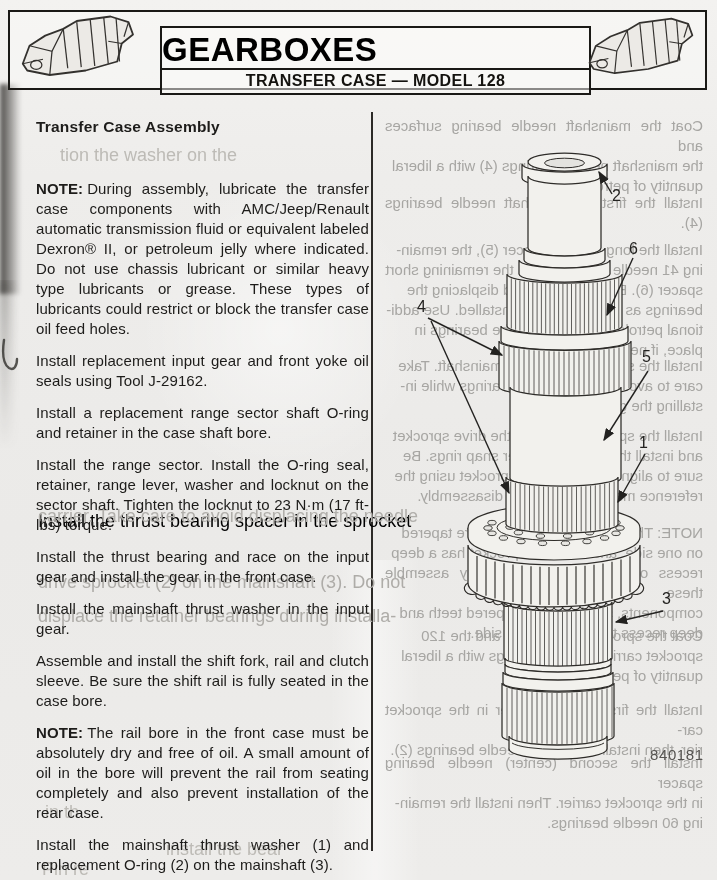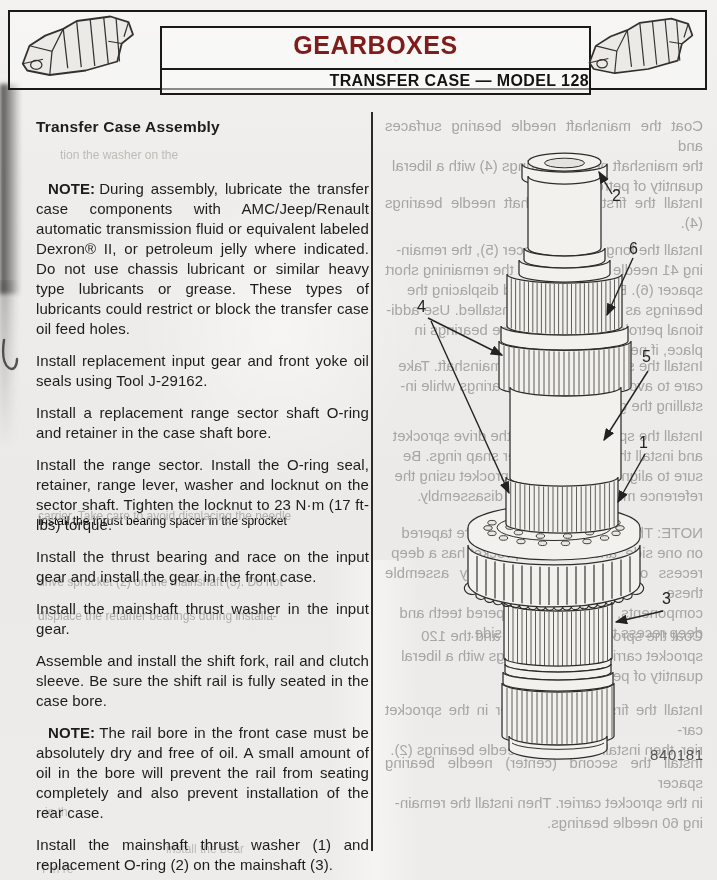--- a/index.html
+++ b/index.html
@@ -21,42 +21,42 @@
   .blotch{position:absolute;left:140px;top:180px;width:280px;height:300px;border-radius:50%;
     background:radial-gradient(closest-side,rgba(255,255,255,.5),rgba(255,255,255,0));}
   .swath{position:absolute;left:330px;top:560px;width:90px;height:320px;
     background:linear-gradient(to right,rgba(255,255,255,0),rgba(255,255,255,.45),rgba(255,255,255,0));}
 
   
   .hdr-box{position:absolute;left:8px;top:10px;width:695px;height:76px;border:2px solid #1a1916;background:rgba(250,250,248,.45);}
   .hdr-cell-l{position:absolute;left:10px;top:12px;width:138px;height:72px;}
   .hdr-cell-r{position:absolute;left:579px;top:12px;width:126px;height:72px;}
   .hdr-center{position:absolute;left:150px;top:14px;width:427px;height:65px;border:2px solid #1a1916;background:rgba(252,252,250,.5);}
-  .hdr-title{position:absolute;left:0;top:3px;width:100%;text-align:center;
-    font-size:25px;font-weight:bold;letter-spacing:.5px;color:#7f1d1d;}
+  .hdr-title{position:absolute;left:0;top:3px;width:100%;
+    font-size:33px;font-weight:bold;letter-spacing:.5px;color:#000000;}
   .hdr-rule{position:absolute;left:0;top:40px;width:100%;height:0;border-top:2px solid #1a1916;}
-  .hdr-sub{position:absolute;left:0;top:44px;width:100%;text-align:right;
+  .hdr-sub{position:absolute;left:0;top:44px;width:100%;text-align:center;
     font-size:16px;font-weight:bold;letter-spacing:.4px;color:#14130f;}
   .thumb{width:100%;height:100%;}
 
   
   .col-divider{position:absolute;left:371px;top:112px;width:2px;height:739px;background:#2c2a27;}
 
   
   .article{position:absolute;left:36px;top:118px;width:333px;}
   .article h2{font-size:15.5px;margin:0 0 43px 0;letter-spacing:.2px;}
   .article p{font-size:15px;line-height:20px;margin:0 0 12px 0;text-align:justify;letter-spacing:.1px;}
   .article p b:empty{display:none;}
-  .article p b{margin-right:4px;margin-left:12px;}
+  .article p b{margin-right:4px;}
 
   
   .ghost-r{position:absolute;left:385px;width:318px;font-size:15px;line-height:20px;
     color:#a7a6a3;text-align:justify;white-space:pre-line;
     transform:scaleX(-1);filter:blur(.4px);}
-  .ghost-l{position:absolute;font-size:12px;line-height:19px;color:#bdbbb6;
+  .ghost-l{position:absolute;font-size:18px;line-height:19px;color:#bdbbb6;
     white-space:pre-line;filter:blur(.6px);}
 
   
   .fig-svg{position:absolute;left:370px;top:100px;width:347px;height:680px;}
   .callout{position:absolute;font-size:16px;color:#232220;font-weight:500;}
   .fig-num{position:absolute;left:650px;top:746px;font-size:15px;color:#555350;letter-spacing:.6px;}
   .hand-mark{position:absolute;left:0;top:338px;width:22px;height:36px;}
 </style>
 </head>
 <body>

